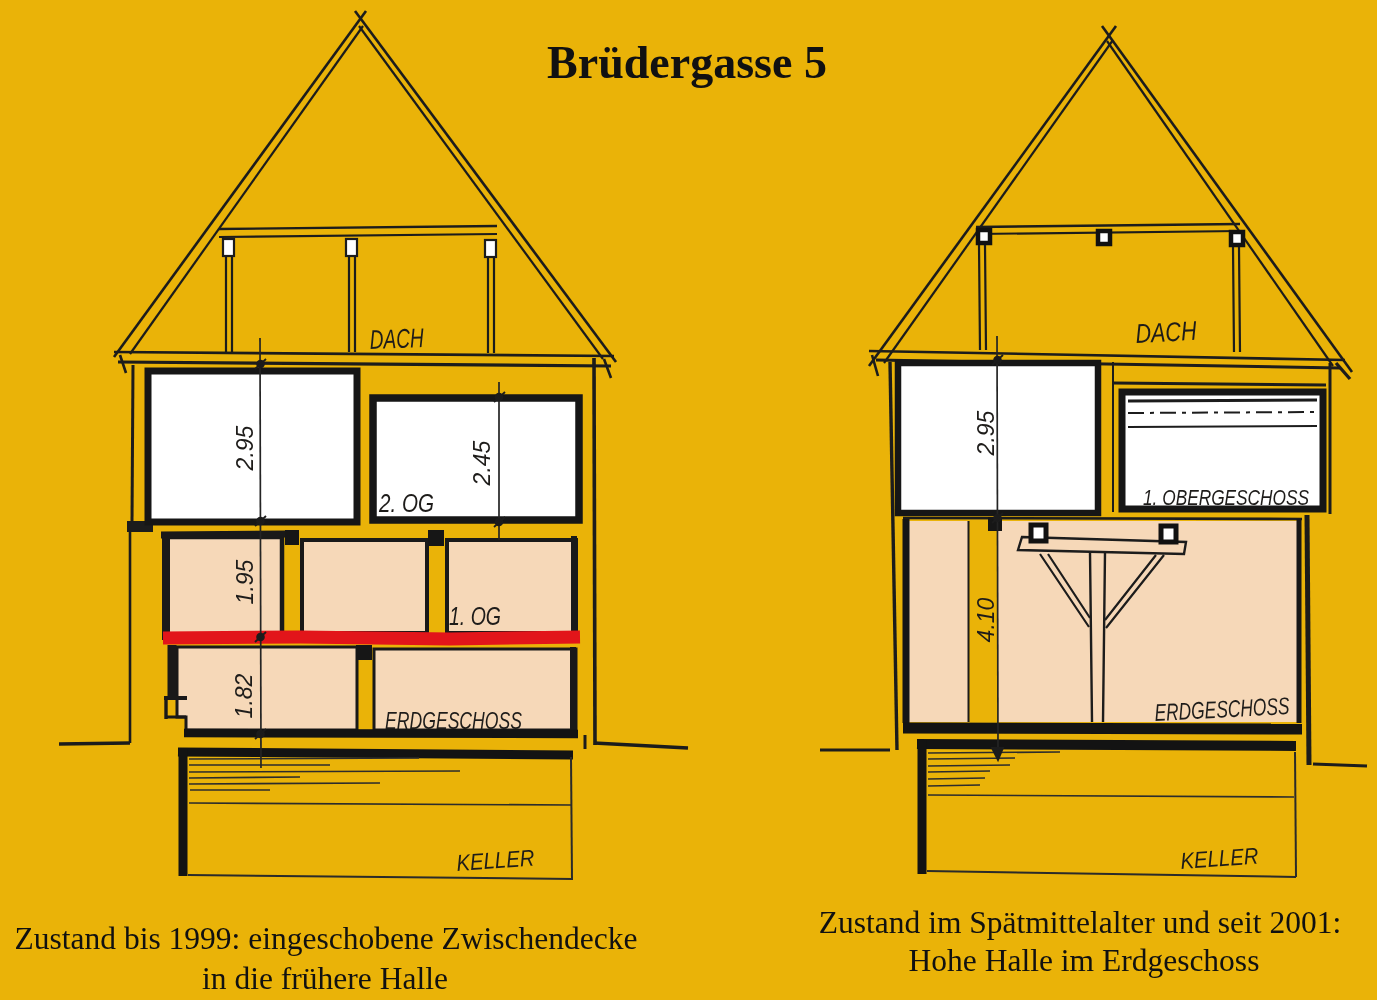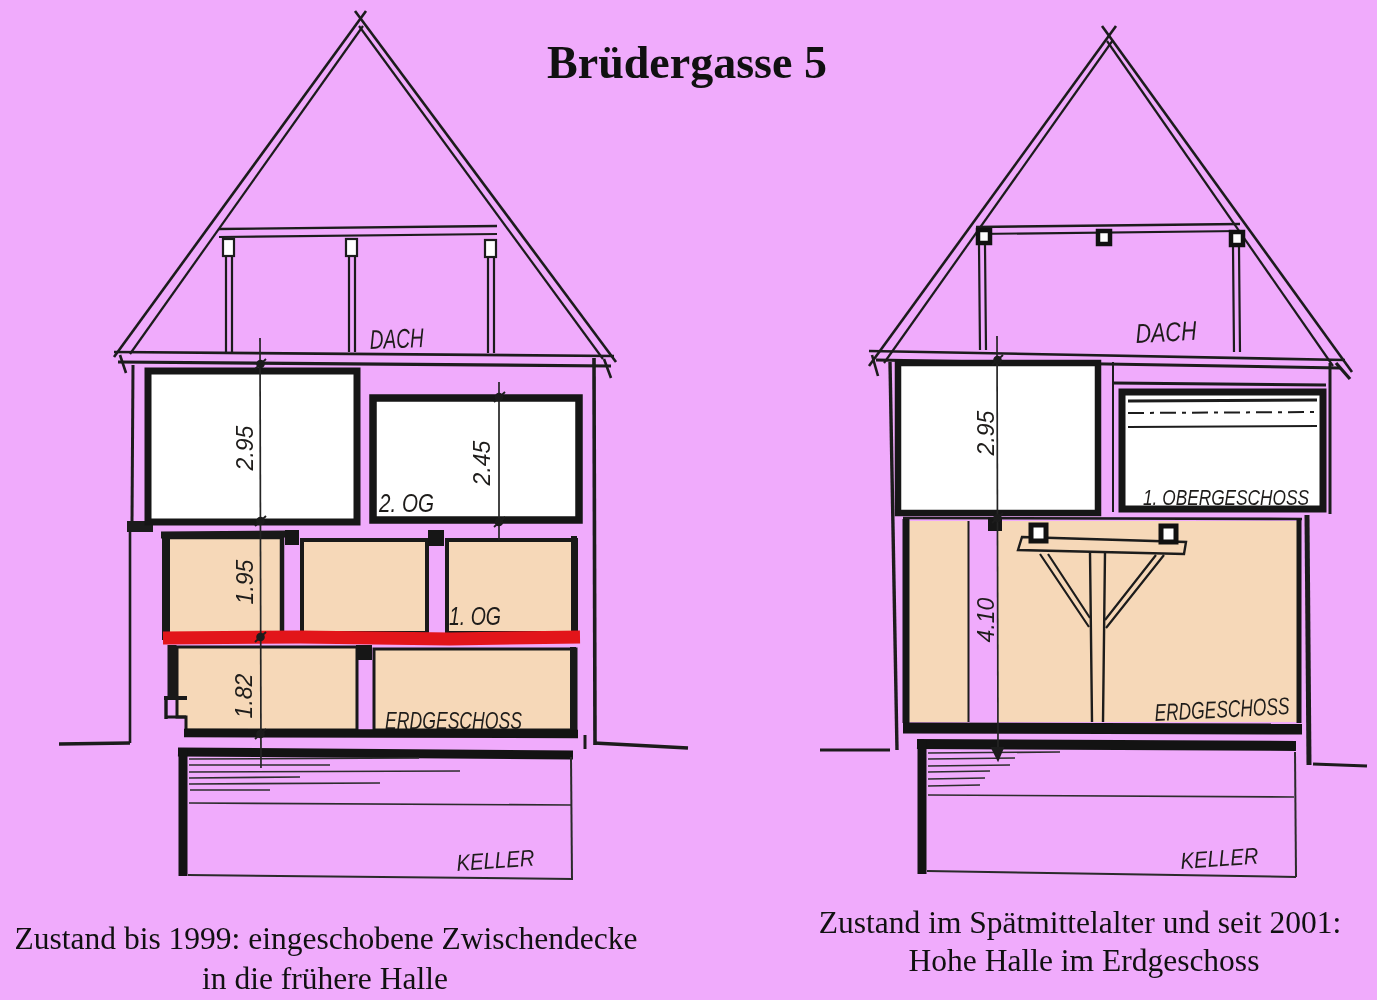--- a/index.html
+++ b/index.html
@@ -1,16 +1,16 @@
 <!DOCTYPE html>
 <html><head>
 <meta charset="utf-8">
 <style>
   html,body{margin:0;padding:0;background:#ffffff;}
-  .page{position:relative;width:1377px;height:1000px;background:#f0abfc;overflow:hidden;}
+  .page{position:relative;width:1377px;height:1000px;background:#eab308;overflow:hidden;}
   svg{position:absolute;left:0;top:0;}
   .hand{font-family:"Liberation Sans",sans-serif;font-style:italic;fill:#1e1c1a;}
   .serif{font-family:"Liberation Serif",serif;fill:#111111;}
 </style>
 </head>
 <body>
 <div class="page">
 <svg width="1377" height="1000" viewBox="0 0 1377 1000">
 
   <text class="serif" x="687" y="78" font-size="46" font-weight="bold" text-anchor="middle">Brüdergasse 5</text>

